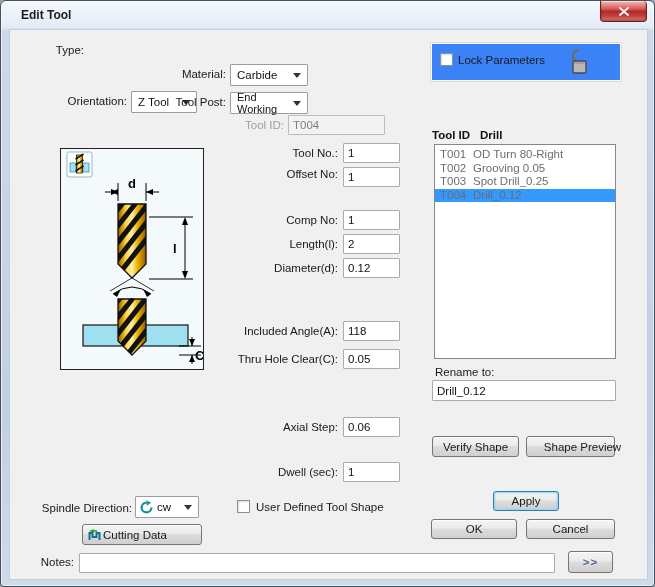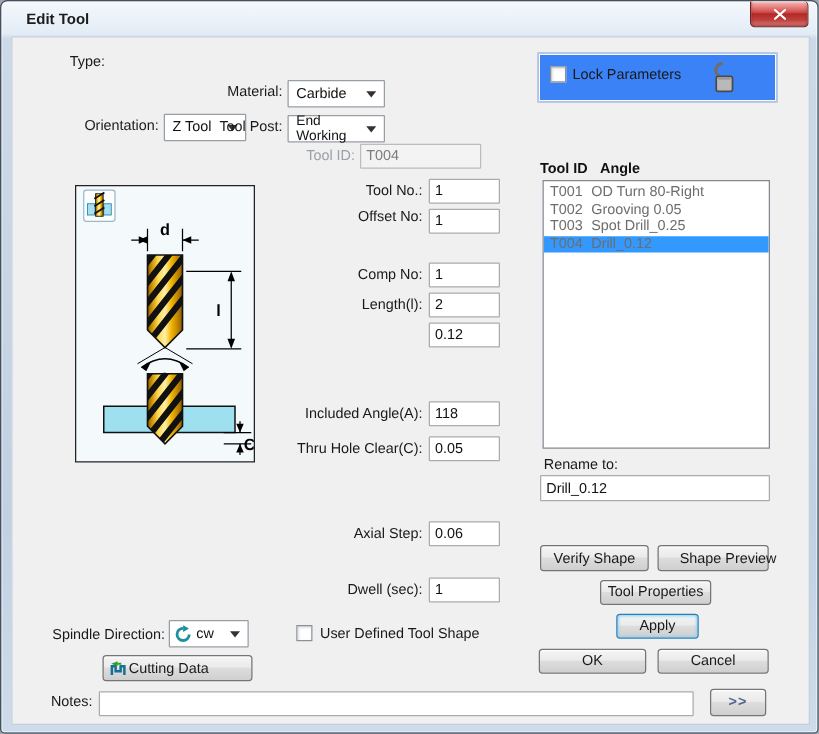--- a/index.html
+++ b/index.html
@@ -186,20 +186,21 @@
 
     <div class="lbl right" style="left:150px;top:138px;width:178px;text-align:right;">Offset No:</div>
     <input class="tfield" style="left: 333px; top: 137px; width: 57px; height: 20px;" value="1">
 
     <div class="lbl right" style="left:150px;top:184px;width:178px;">Comp No:</div>
     <input class="tfield" style="left: 333px; top: 180px; width: 57px; height: 20px;" value="1">
 
     <div class="lbl right" style="left:150px;top:208px;width:178px;">Length(l):</div>
     <input class="tfield" style="left: 333px; top: 204px; width: 57px; height: 20px;" value="2">
 
+    <div class="lbl right" style="left:150px;top:232px;width:178px;">Diameter(d):</div>
     <input class="tfield" style="left: 333px; top: 228px; width: 57px; height: 20px;" value="0.12">
 
     <div class="lbl right" style="left:150px;top:295px;width:178px;">Included Angle(A):</div>
     <input class="tfield" style="left: 333px; top: 291px; width: 57px; height: 20px;" value="118">
 
     <div class="lbl right" style="left:150px;top:323px;width:178px;">Thru Hole Clear(C):</div>
     <input class="tfield" style="left: 333px; top: 319px; width: 57px; height: 20px;" value="0.05">
 
     <div class="lbl right" style="left:150px;top:391px;width:178px;">Axial Step:</div>
     <input class="tfield" style="left: 333px; top: 387px; width: 57px; height: 20px;" value="0.06">
@@ -237,21 +238,21 @@
       <div class="checkbox" style="left:9px;top:10px;"></div>
       <div class="lbl" style="left:27px;top:11px;">Lock Parameters</div>
       <svg style="position:absolute;left:134px;top:4px;" width="26" height="32" viewBox="0 0 26 32">
         <path d="M8,16 V10 a5.5,5.5 0 0 1 9,-4.2" fill="none" stroke="#6e6e6e" stroke-width="2.6" transform="rotate(-38 12 10)"></path>
         <rect x="8" y="14" width="13" height="12" rx="1.5" fill="#b9b9b9" stroke="#4a4a4a" stroke-width="1.4"></rect>
         <path d="M9.5,16 h10" stroke="#8d8d8d" stroke-width="1"></path>
       </svg>
     </div>
 
     <div class="listhead" style="left:422px;top:99px;">Tool ID</div>
-    <div class="listhead" style="left:470px;top:99px;">Angle</div>
+    <div class="listhead" style="left:470px;top:99px;">Drill</div>
 
     <div class="listbox" id="tool-listbox">
         <div class="list-row">
           <span class="cid">T001</span>
           <span>OD Turn 80-Right</span>
         </div>
         <div class="list-row">
           <span class="cid">T002</span>
           <span>Grooving 0.05</span>
         </div>
@@ -263,19 +264,18 @@
           <span class="cid">T004</span>
           <span>Drill_0.12</span>
         </div>
       </div>
 
     <div class="lbl" style="left:425px;top:336px;">Rename to:</div>
     <input class="tfield" style="left: 422px; top: 350px; width: 184px; height: 21px;" value="Drill_0.12">
 
     <div class="btn" style="left:422px;top:406px;width:87px;height:21px;">Verify Shape</div>
     <div class="btn" style="left:516px;top:406px;width:89px;height:21px;padding-left:24px;">Shape Preview</div>
-    <div class="btn" style="left:470px;top:434px;width:89px;height:20px;">Tool Properties</div>
     <div class="btn default" style="left:483px;top:461px;width:66px;height:20px;">Apply</div>
     <div class="btn" style="left:516px;top:489px;width:89px;height:20px;">Cancel</div>
     <div class="btn" style="left:421px;top:489px;width:86px;height:20px;">OK</div>
 
   </div>
 </div>
 
 </body></html>

